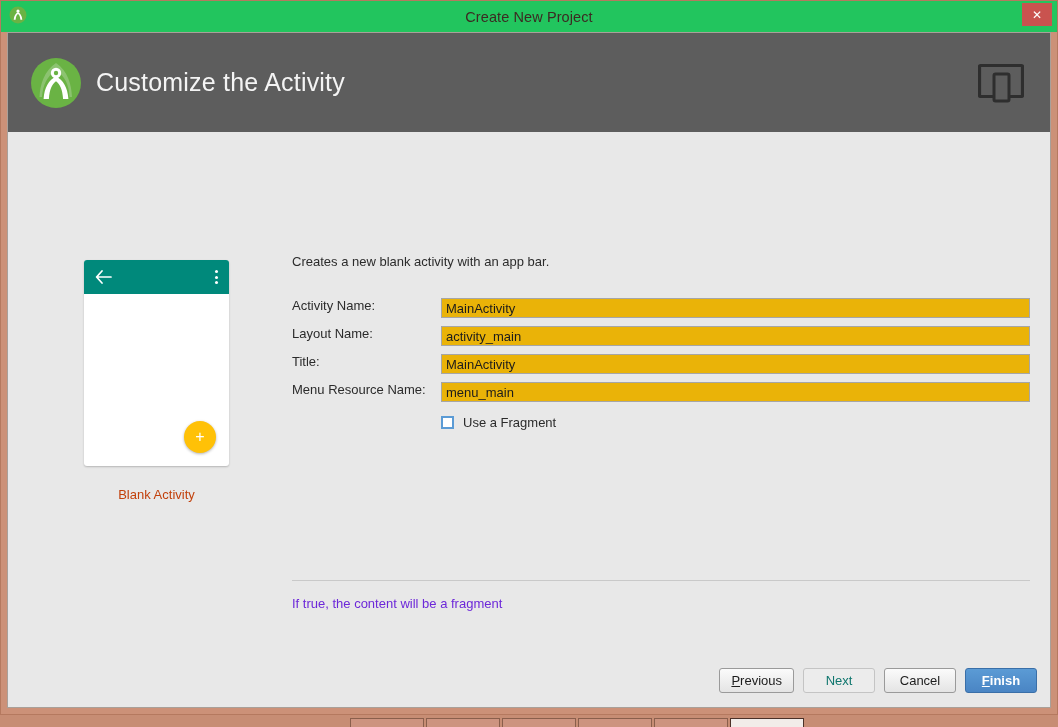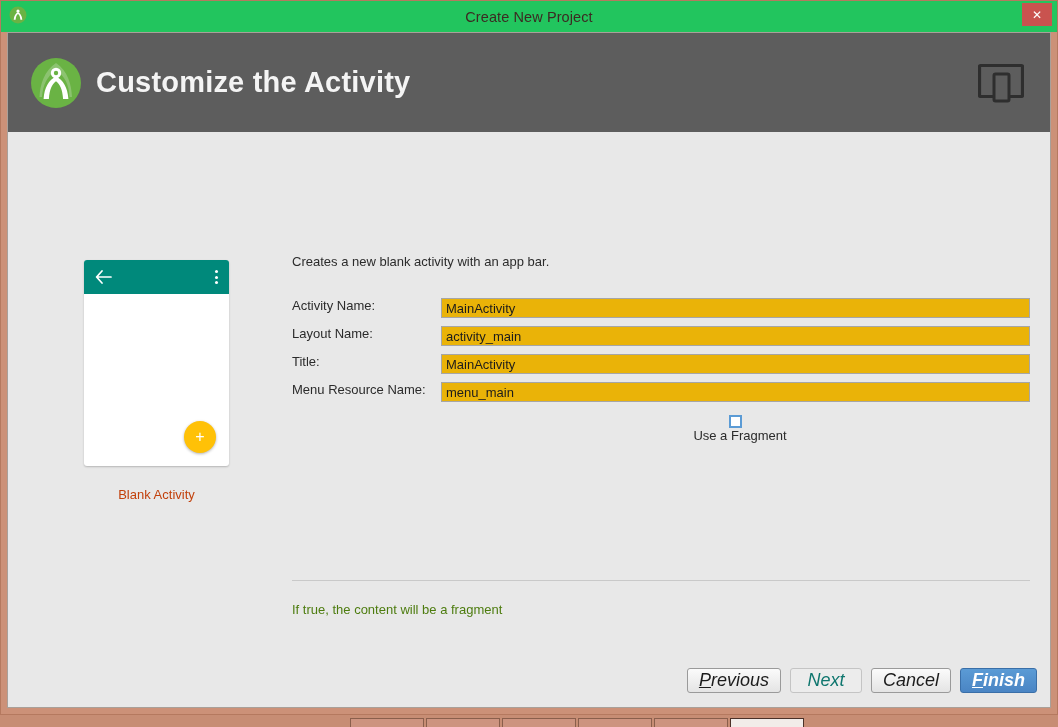--- a/index.html
+++ b/index.html
@@ -110,23 +110,23 @@
     display: flex;
     align-items: center;
     padding-left: 22px;
   }
   #as-logo {
     width: 52px; height: 52px;
     flex: 0 0 52px;
   }
   #wizard-title {
     margin-left: 14px;
-    font-size: 29px;
+    font-size: 25px;
     color: #f4f4f4;
-    font-weight: bold;
+    font-weight: normal;
     letter-spacing: 0.2px;
   }
   #device-icon {
     position: absolute;
     right: 26px;
     top: 50%;
     transform: translateY(-50%);
     width: 46px; height: 40px;
   }
 
@@ -230,21 +230,20 @@
     color: #1c1c1c;
     padding: 0 4px;
     outline: none;
   }
 
   #checkbox-row {
     display: flex;
     align-items: center;
     margin-top: 13px;
     margin-left: 149px;
-    flex-direction: column;
   }
   #fragment-checkbox {
     width: 13px; height: 13px;
     border: 2px solid #5b9bd5;
     background: #ffffff;
     flex: 0 0 13px;
     cursor: pointer;
   }
   #checkbox-label {
     margin-left: 9px;
@@ -259,46 +258,44 @@
     left: 284px; right: 20px;
     top: 448px;
     height: 1px;
     background: #c9c9c9;
   }
   #hint-text {
     position: absolute;
     left: 284px;
     top: 464px;
     font-size: 13px;
-    color: #4d7c0f;
-    margin-top: 6px;
+    color: #6d28d9;
   }
 
   
   #footer {
     flex: 0 0 54px;
     background: #e8e8e8;
     display: flex;
     align-items: center;
     justify-content: flex-end;
     padding-right: 13px;
     gap: 9px;
   }
   .wiz-btn {
     min-width: 72px;
     height: 25px;
     font-family: "Liberation Sans", sans-serif;
-    font-size: 18px;
+    font-size: 13px;
     background: linear-gradient(#fbfbfb, #e4e4e4);
     border: 1px solid #9a9a9a;
     border-radius: 3px;
     color: #1c1c1c;
     cursor: pointer;
     padding: 0 11px;
-    font-style: italic;
   }
   .wiz-btn.disabled {
     color: #0f766e;
     border-color: #c4c4c4;
     background: #ececec;
     cursor: default;
   }
   .wiz-btn.primary {
     background: linear-gradient(#5b9bd5, #4a85c4);
     border: 1px solid #3a6fa8;

